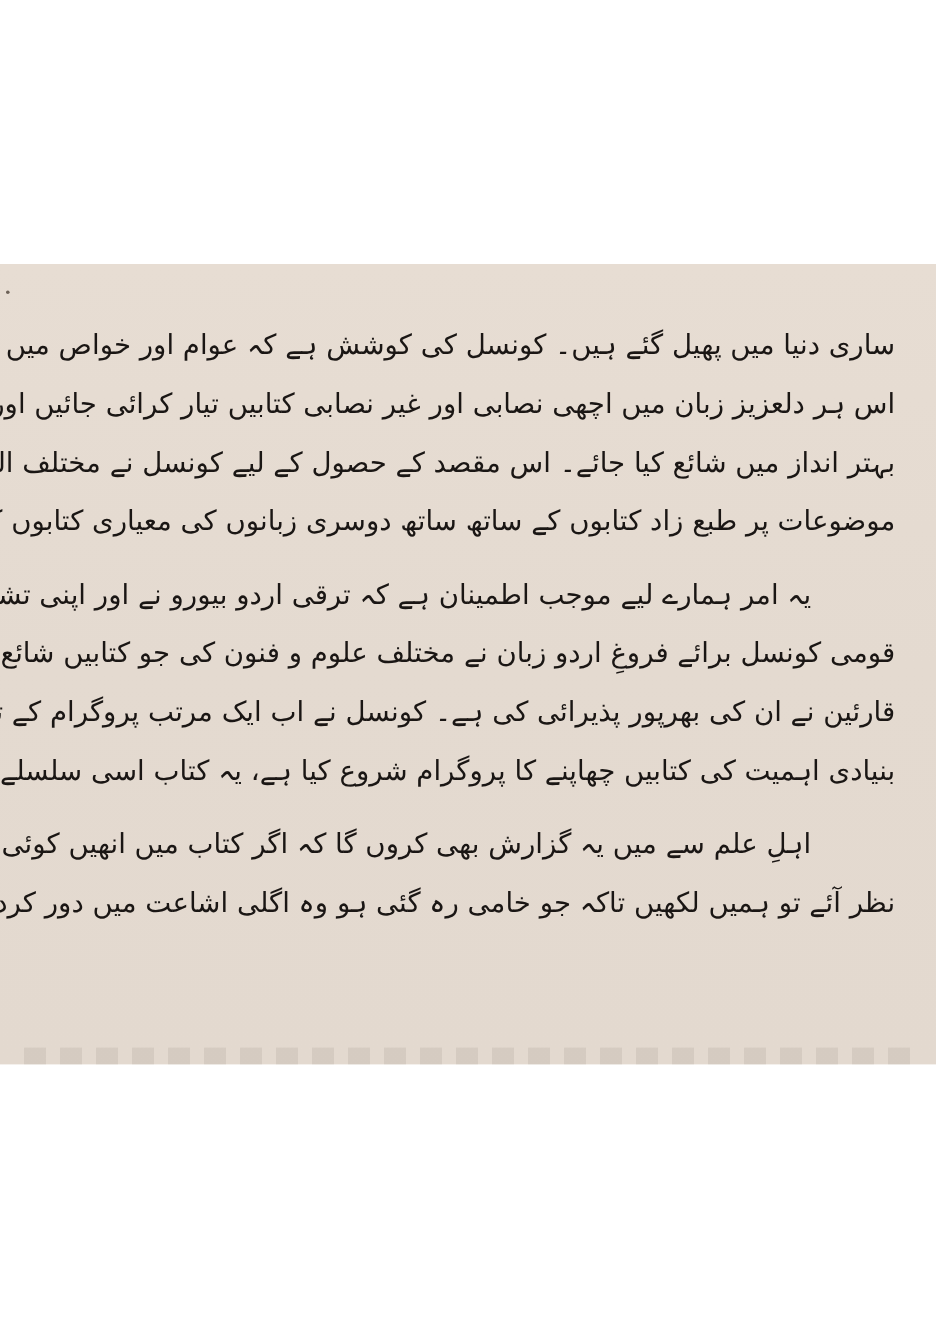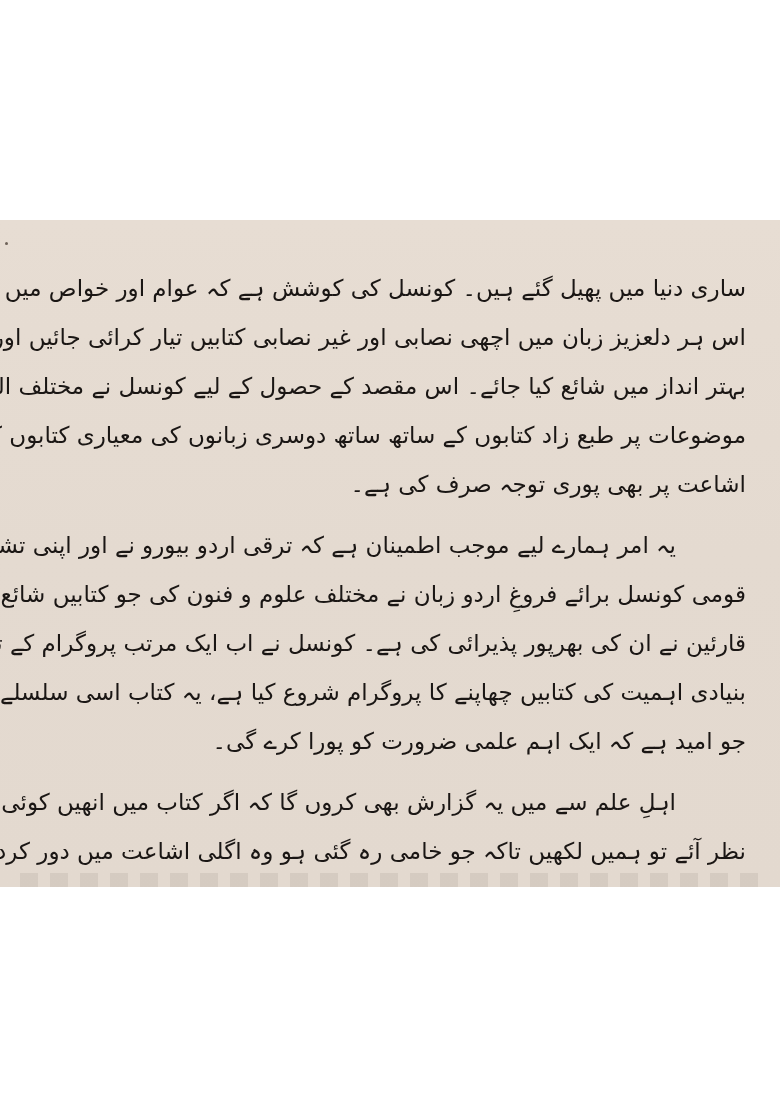--- a/index.html
+++ b/index.html
@@ -67,29 +67,27 @@
 <body>
 
 <div class="page">
   <span class="speck"></span>
 
   <p class="paragraph">
     <span class="line">ساری دنیا میں پھیل گئے ہیں۔ کونسل کی کوشش ہے کہ عوام اور خواص میں یکساں مقبول</span>
     <span class="line">اس ہر دلعزیز زبان میں اچھی نصابی اور غیر نصابی کتابیں تیار کرائی جائیں اور انھیں بہتر سے</span>
     <span class="line">بہتر انداز میں شائع کیا جائے۔ اس مقصد کے حصول کے لیے کونسل نے مختلف النوع</span>
     <span class="line">موضوعات پر طبع زاد کتابوں کے ساتھ ساتھ دوسری زبانوں کی معیاری کتابوں کے تراجم کی</span>
-    <span class="line last">اشاعت پر بھی پوری توجہ صرف کی ہے۔</span>
   </p>
 
   <p class="paragraph">
     <span class="line indent">یہ امر ہمارے لیے موجب اطمینان ہے کہ ترقی اردو بیورو نے اور اپنی تشکیل کے بعد</span>
     <span class="line">قومی کونسل برائے فروغِ اردو زبان نے مختلف علوم و فنون کی جو کتابیں شائع کیں ہیں، اردو</span>
     <span class="line">قارئین نے ان کی بھرپور پذیرائی کی ہے۔ کونسل نے اب ایک مرتب پروگرام کے تحت</span>
     <span class="line">بنیادی اہمیت کی کتابیں چھاپنے کا پروگرام شروع کیا ہے، یہ کتاب اسی سلسلے کی ایک کڑی ہے</span>
-    <span class="line last">جو امید ہے کہ ایک اہم علمی ضرورت کو پورا کرے گی۔</span>
   </p>
 
   <p class="paragraph">
     <span class="line indent">اہلِ علم سے میں یہ گزارش بھی کروں گا کہ اگر کتاب میں انھیں کوئی بات نادرست</span>
     <span class="line last">نظر آئے تو ہمیں لکھیں تاکہ جو خامی رہ گئی ہو وہ اگلی اشاعت میں دور کردی جائے۔</span>
   </p>
 
   <div class="bleed"></div>
 </div>
 

